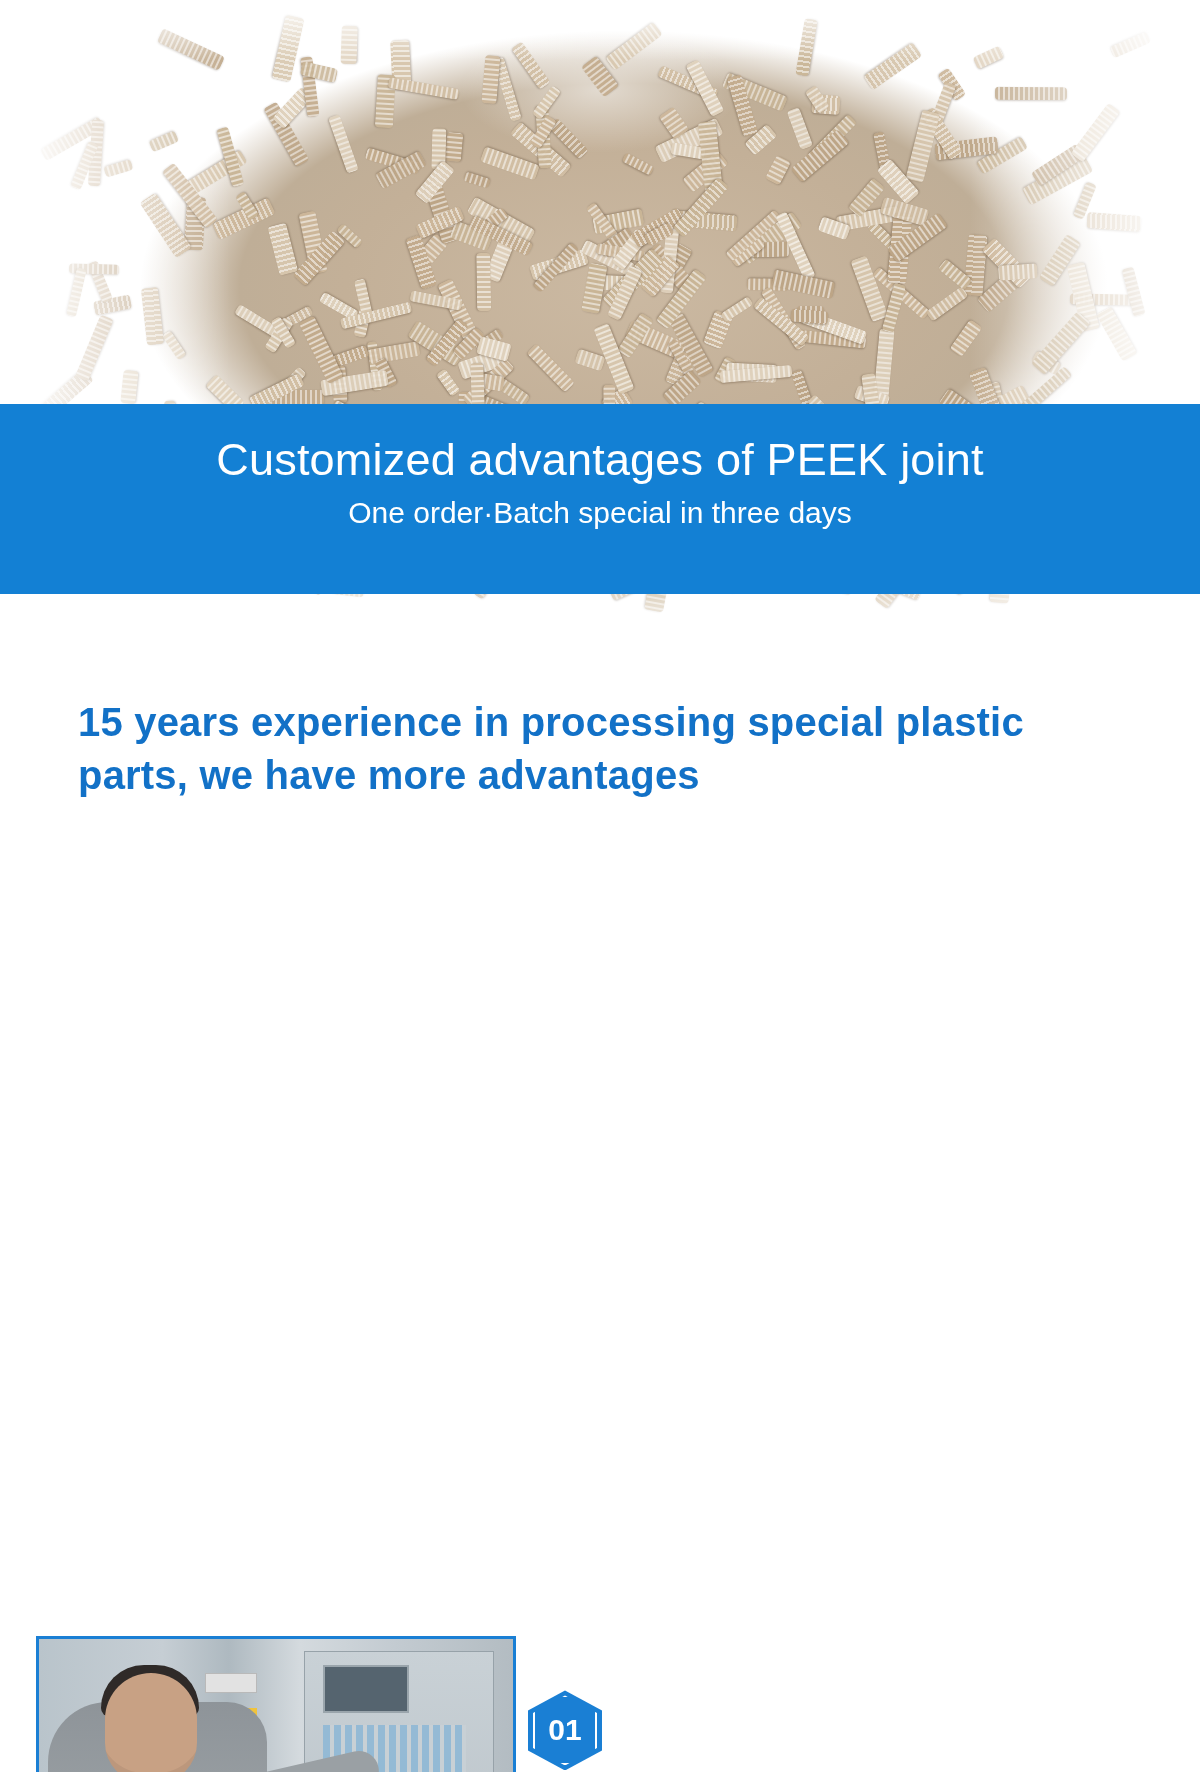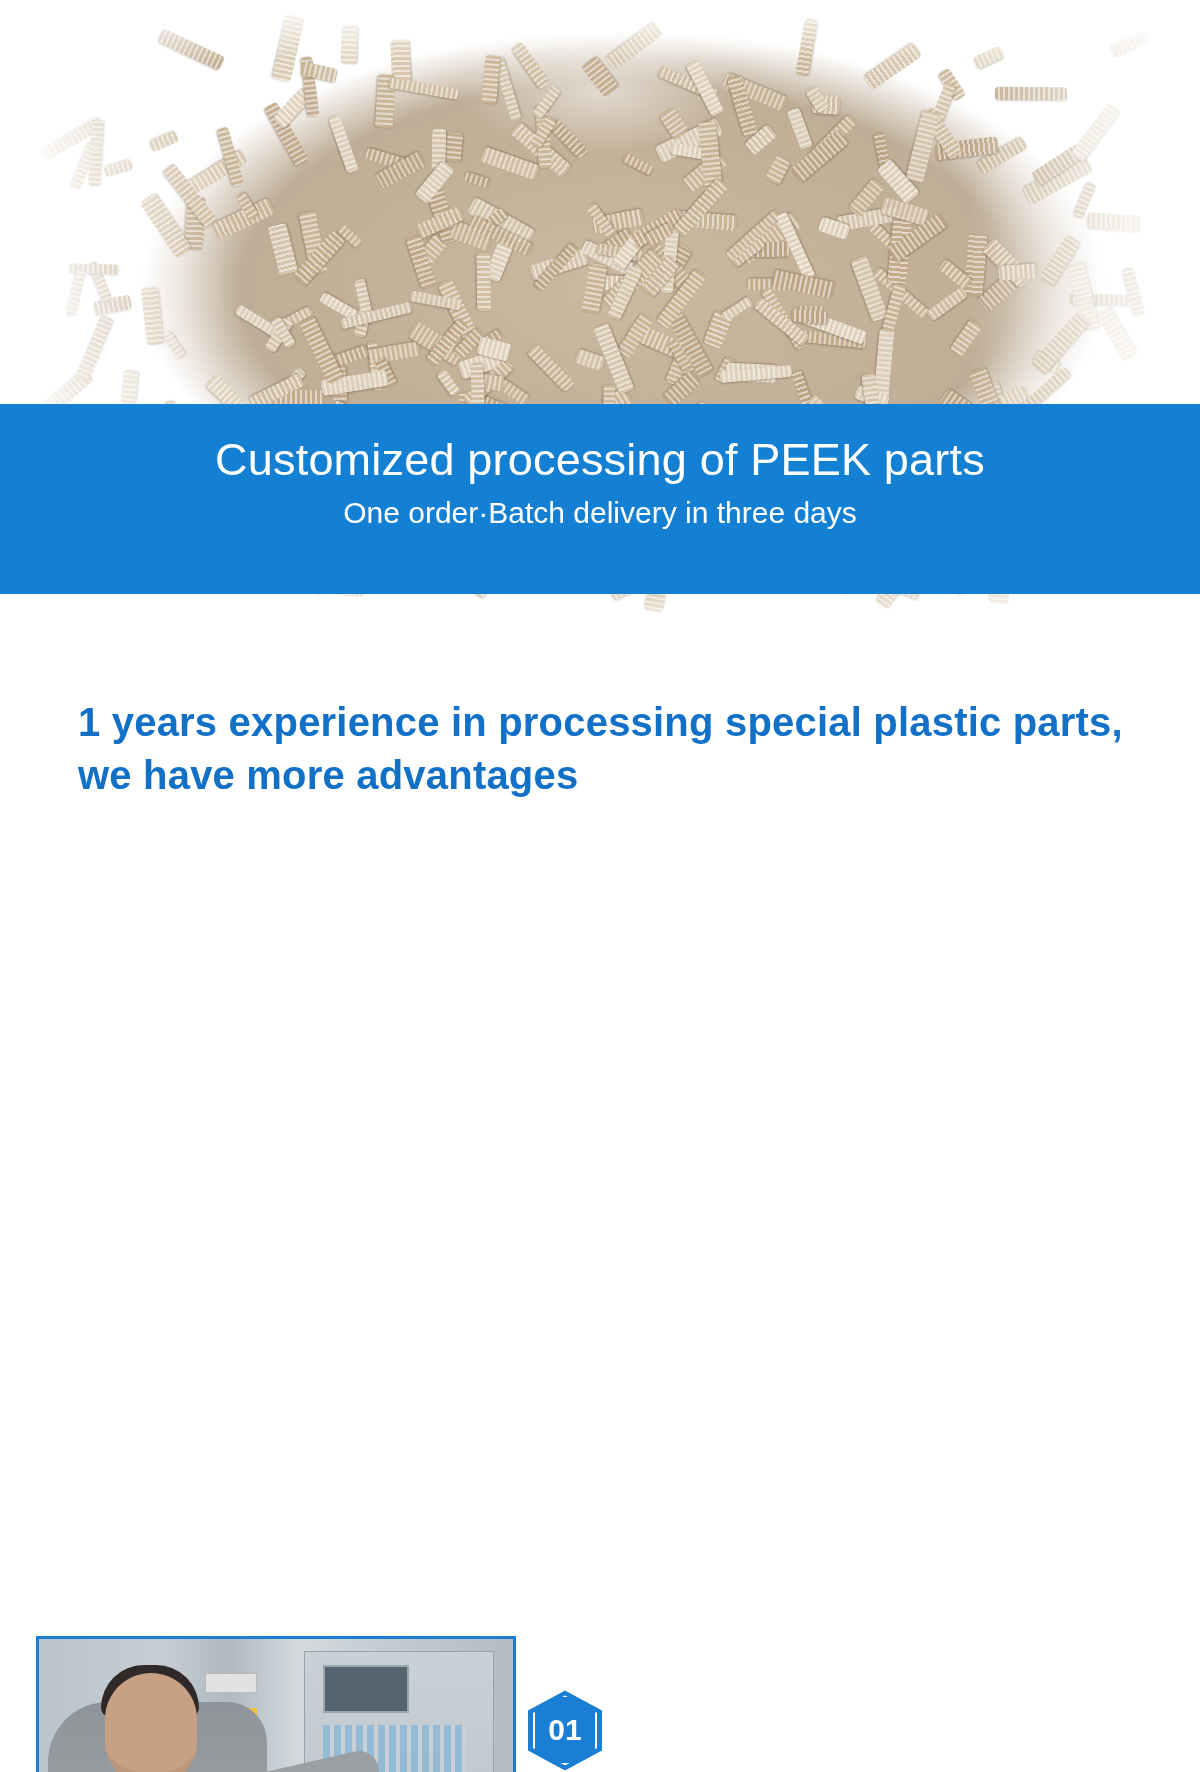--- a/index.html
+++ b/index.html
@@ -511,26 +511,26 @@
         <div class="pin" style="left: 156.767px; top: 41.7937px; width: 68.4319px; height: 14.5995px; transform: rotate(25.068deg); background: repeating-linear-gradient(to right, rgb(189, 165, 134) 0px, rgb(189, 165, 134) 3px, rgba(255, 255, 255, 0.55) 3px, rgba(255, 255, 255, 0.55) 5px), rgb(189, 165, 134); opacity: 0.92;"></div>
         <div class="pin" style="left: 267.01px; top: 326.566px; width: 32.2693px; height: 10.7695px; transform: rotate(239.041deg); background: repeating-linear-gradient(to right, rgb(216, 199, 174) 0px, rgb(216, 199, 174) 3px, rgba(255, 255, 255, 0.55) 3px, rgba(255, 255, 255, 0.55) 5px), rgb(216, 199, 174); opacity: 0.99;"></div>
       </div>
   </div>
   <div class="hero-fade-t"></div>
   <div class="hero-fade-l"></div>
   <div class="hero-fade-r"></div>
   <div class="hero-fade-b"></div>
 
   <div class="banner">
-    <div class="banner-title">Customized processing of PEEK parts</div>
-    <div class="banner-sub">One order·Batch delivery in three days</div>
+    <div class="banner-title">Customized advantages of PEEK joint</div>
+    <div class="banner-sub">One order·Batch special in three days</div>
   </div>
 </section>
 
-<h1 class="headline">1 years experience in processing special plastic parts, we have more advantages</h1>
+<h1 class="headline">15 years experience in processing special plastic parts, we have more advantages</h1>
 
 <div class="row">
   <div class="photo-frame photo-1">
     <div class="p1-bg"></div>
     <div class="p1-panel"></div>
     <div class="p1-screen"></div>
     <div class="p1-keys"></div>
 
     <div class="p1-sticker1"></div>
     <div class="p1-sticker2"></div>

